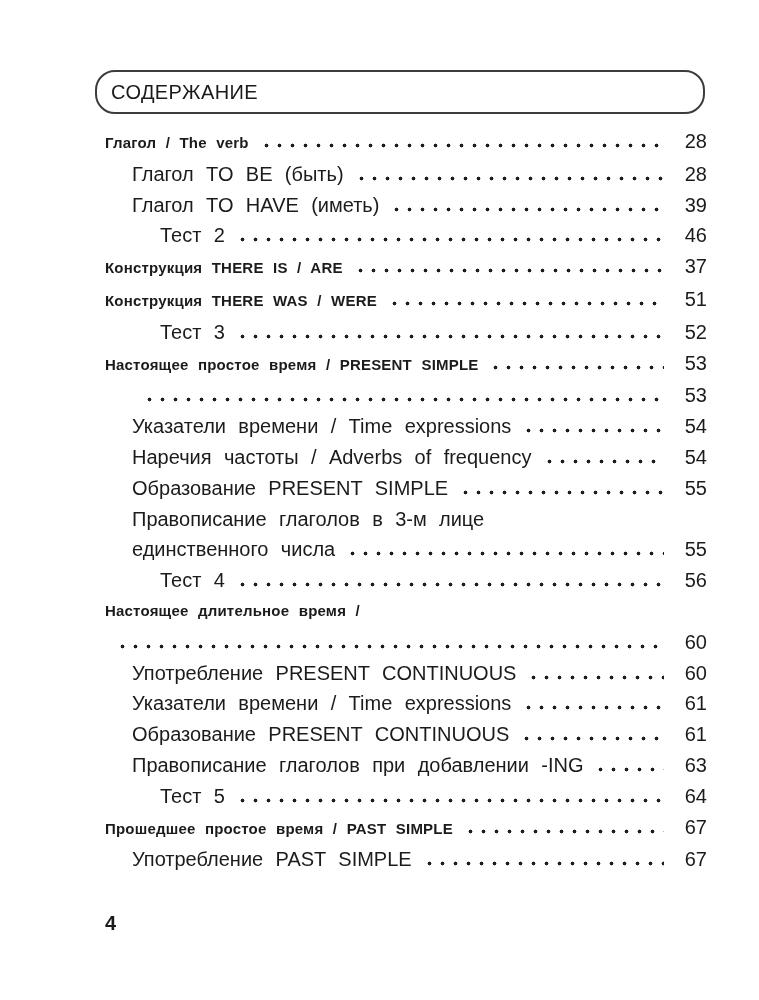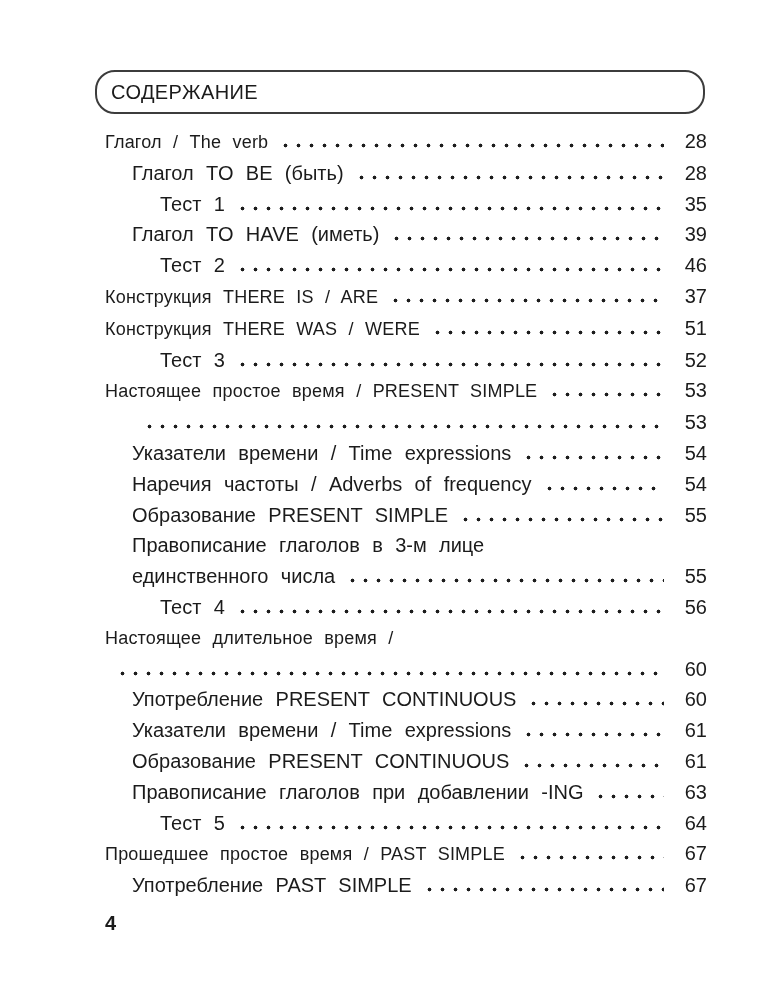--- a/index.html
+++ b/index.html
@@ -44,22 +44,22 @@
     display: flex;
     align-items: baseline;
     line-height: 30.8px;
     font-size: 20px;
     white-space: nowrap;
     color: #1b1b1b;
   }
   .row.lvl1 { padding-left: 27px; }
   .row.lvl2 { padding-left: 55px; }
   .row.bold .title {
-    font-weight: 400;
-    font-size: 18px;
+    font-weight: 700;
+    font-size: 15px;
     letter-spacing: 0.2px;
   }
   .title {
     word-spacing: 0.34em;
   }
   .leader {
     flex: 1 1 auto;
     height: 5px;
     margin: 0 1px -1px 9px;
     background-image: radial-gradient(circle, #1d1d1d 1.6px, rgba(0,0,0,0) 2.2px);
@@ -95,25 +95,20 @@
       <div class="row lvl0 bold">
         <span class="title">Глагол / The verb</span>
         <span class="leader"></span>
         <span class="pagenum">28</span>
       </div>
       <div class="row lvl1">
         <span class="title">Глагол TO BE (быть)</span>
         <span class="leader"></span>
         <span class="pagenum">28</span>
       </div>
-      <div class="row lvl2">
-        <span class="title">Тест 1</span>
-        <span class="leader"></span>
-        <span class="pagenum">35</span>
-      </div>
       <div class="row lvl1">
         <span class="title">Глагол TO HAVE (иметь)</span>
         <span class="leader"></span>
         <span class="pagenum">39</span>
       </div>
       <div class="row lvl2">
         <span class="title">Тест 2</span>
         <span class="leader"></span>
         <span class="pagenum">46</span>
       </div>

